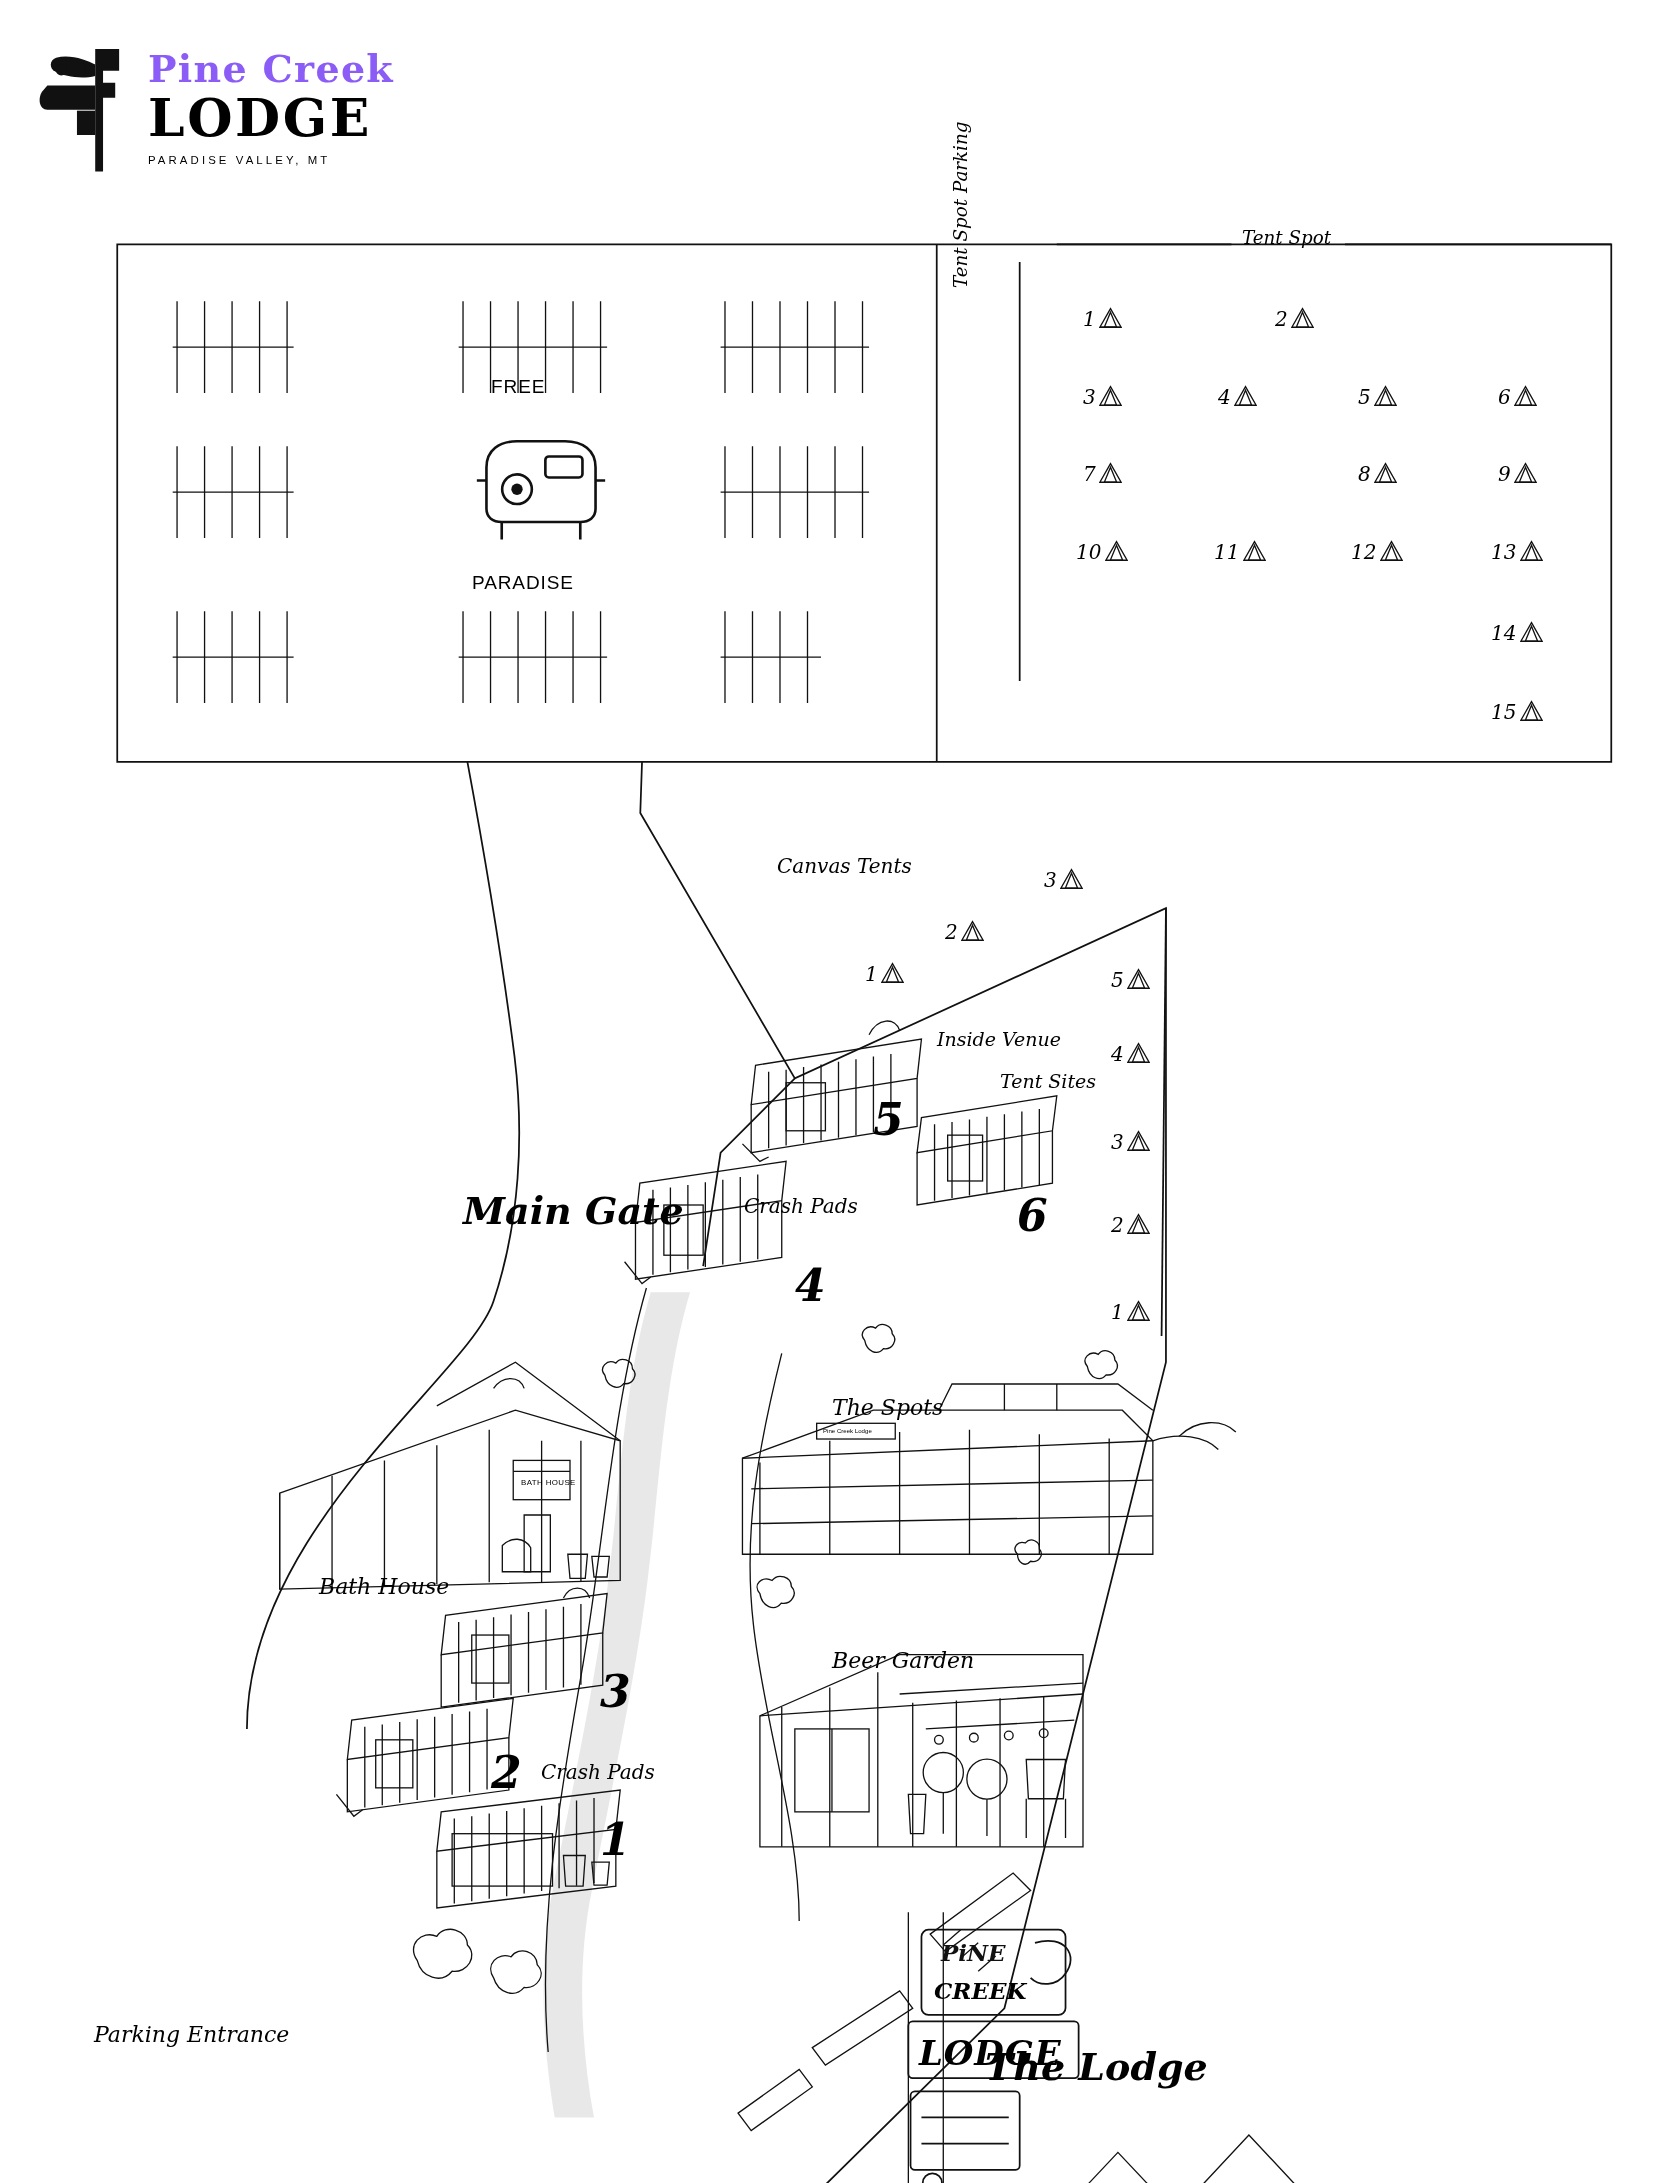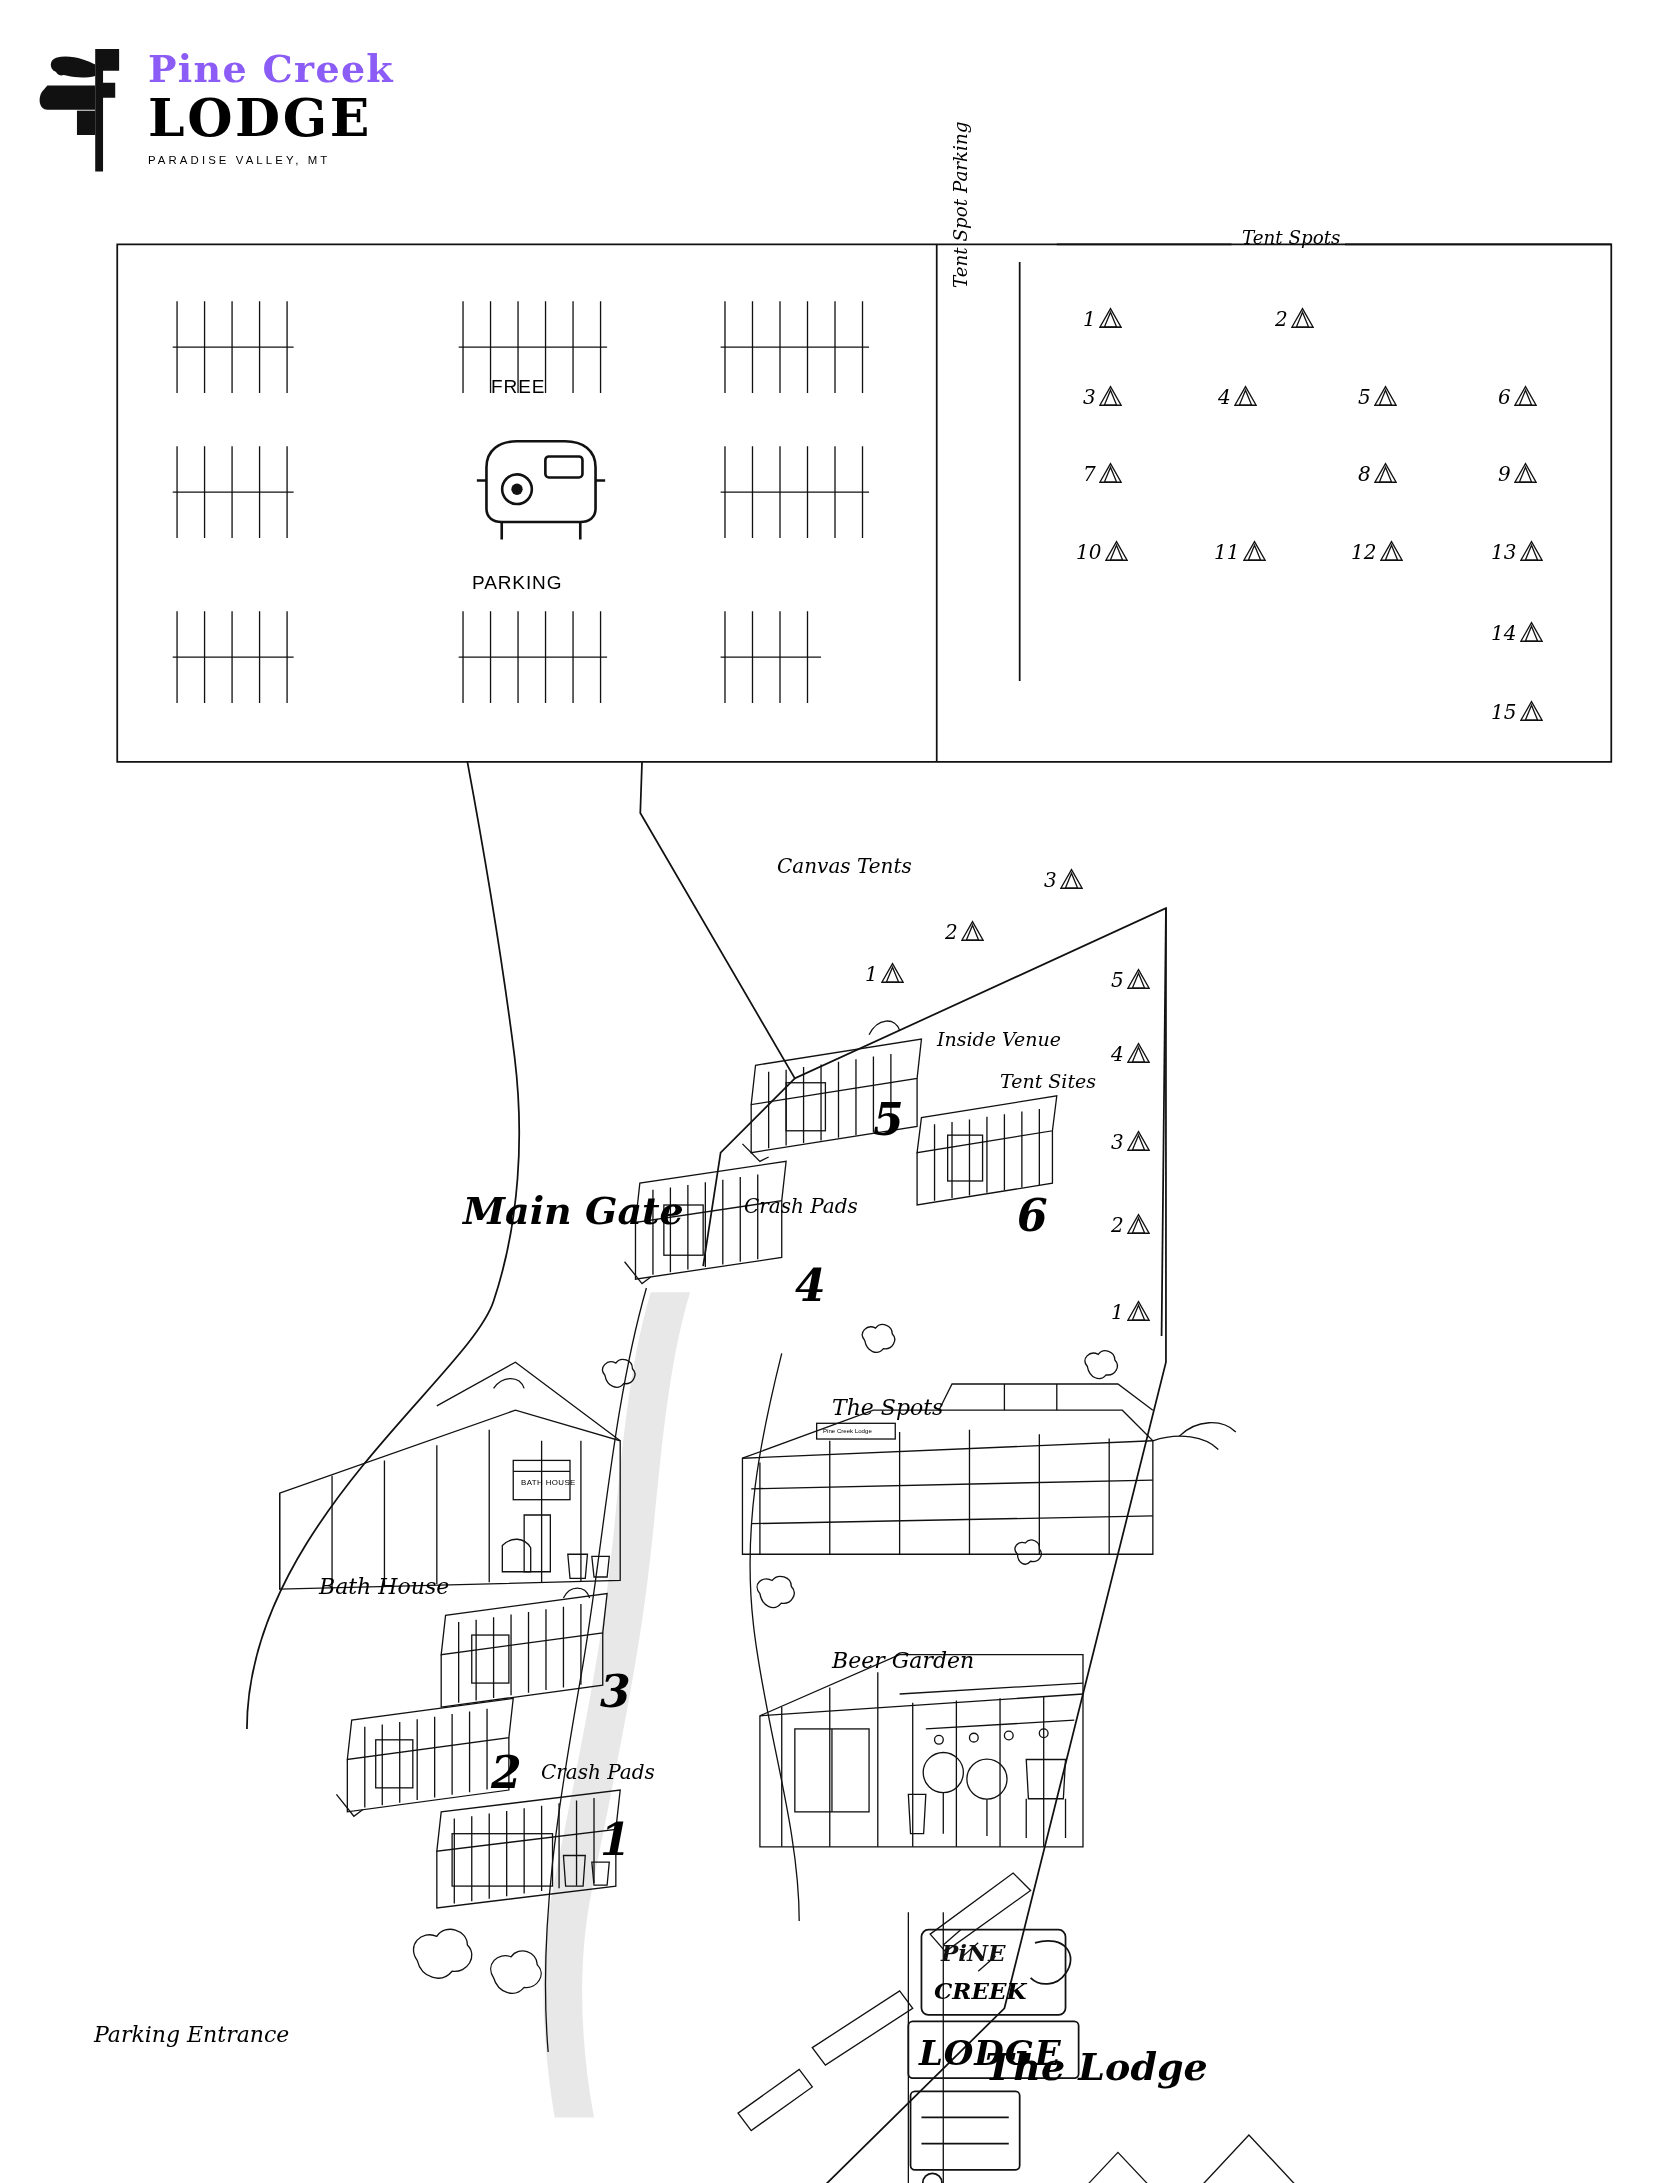--- a/index.html
+++ b/index.html
@@ -363,23 +363,23 @@
       <path class="ink-thick" d="M40 120 C40 80 70 60 110 60 L220 60 C260 60 290 80 290 120 L290 215 C290 235 275 245 255 245 L75 245 C55 245 40 235 40 215 Z"></path>
       <rect class="ink-thick" x="175" y="95" width="85" height="48" rx="8"></rect>
       <circle class="ink-thick" cx="110" cy="170" r="34"></circle>
       <circle class="fillblack" cx="110" cy="170" r="13"></circle>
       <path class="ink-thick" d="M75 245 L75 285 M255 245 L255 285"></path>
       <path class="ink-thick" d="M40 150 L18 150 M290 150 L312 150"></path>
     </svg>
   </div>
 
   <div class="script lot-label-free" style="font-family:'Liberation Sans',sans-serif;font-style:normal;">FREE</div>
-  <div class="script lot-label-parking" style="font-family:'Liberation Sans',sans-serif;font-style:normal;">PARKING</div>
+  <div class="script lot-label-parking" style="font-family:'Liberation Sans',sans-serif;font-style:normal;">PARADISE</div>
   <div class="script tsp-label">Tent Spot Parking</div>
-  <div class="script tent-spots-title">Tent Spots</div>
+  <div class="script tent-spots-title">Tent Spot</div>
 
   <div class="spot" style="left:1083px;top:306px;"><span>1</span><span class="glyph"><svg width="23" height="23" viewBox="0 0 52 52">
           <path class="ink-thin" d="M26 6 L50 48 L2 48 Z"></path>
           <path class="ink-thin" d="M26 14 L40 48 L12 48 Z"></path>
           <path class="ink-thin" d="M2 48 L50 48"></path>
         </svg></span></div>
   <div class="spot" style="left:1275px;top:306px;"><span>2</span><span class="glyph"><svg width="23" height="23" viewBox="0 0 52 52">
           <path class="ink-thin" d="M26 6 L50 48 L2 48 Z"></path>
           <path class="ink-thin" d="M26 14 L40 48 L12 48 Z"></path>
         </svg></span></div>

